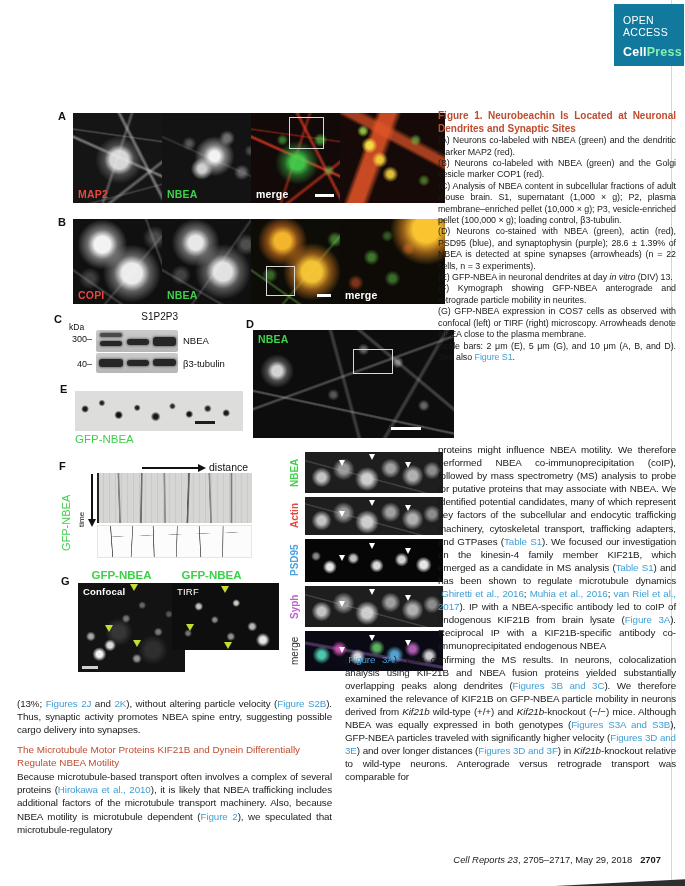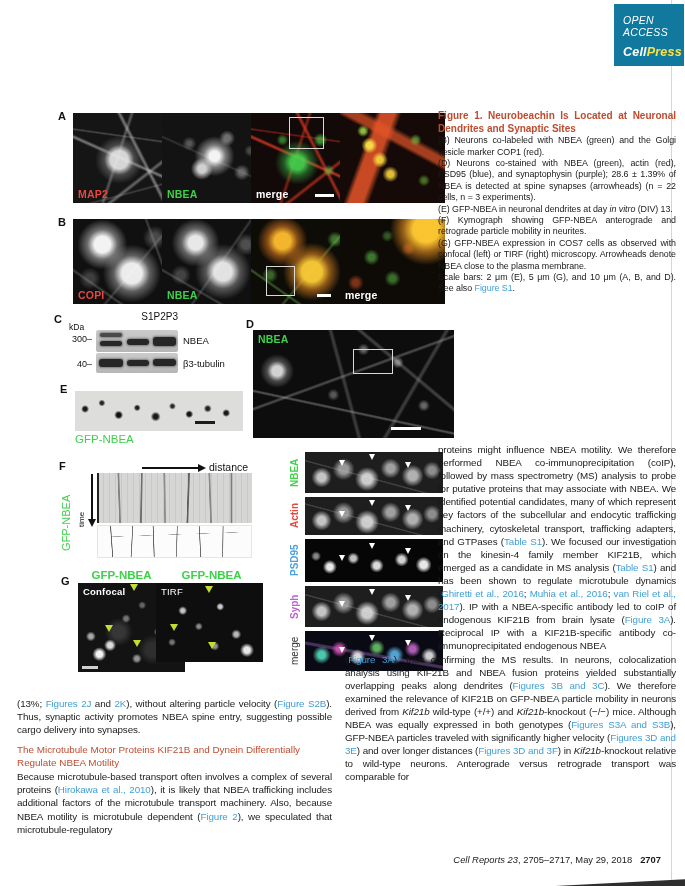--- a/index.html
+++ b/index.html
@@ -8,21 +8,21 @@
   .abs{position:absolute;}
   
   .edge-right{position:absolute;left:671px;top:0;width:1px;height:886px;background:#d6d6d6;}
   .edge-bottom{position:absolute;right:0;bottom:0;width:130px;height:8px;background:#2e2e2e;
                clip-path:polygon(0 100%,100% 15%,100% 100%);}
   
   .badge{position:absolute;left:614px;top:4px;width:70px;height:62px;color:#fff;}
   .badge-access{padding:10px 0 0 9px;font-size:10.5px;line-height:12px;letter-spacing:.3px;}
   .badge-logo{padding:7px 0 0 9px;font-size:12.5px;letter-spacing:.2px;}
   .badge-logo .cell{font-weight:bold;color:#ffffff;}
-  .badge-logo .press{font-weight:bold;color:#fde047;}
+  .badge-logo .press{font-weight:bold;color:#86efac;}
   
   .plabel{position:absolute;font-size:11px;font-weight:bold;color:#111;}
   .m{position:absolute;overflow:hidden;padding-left:20px;}
   .imtag{position:absolute;left:5px;bottom:3px;font-size:10.5px;font-weight:bold;letter-spacing:.2px;}
   .tag-top{top:3px;bottom:auto;}
   .green{color:#3ed14a;} .red{color:#e8473f;} .white{color:#fff;}
   .blue{color:#4da2dc;} .purple{color:#bb62cd;} .dark{color:#2c2c2c;}
   .roi{position:absolute;border:1px solid #d9d9d9;}
   .sbar{position:absolute;background:#fff;}
   .sbar.darkbar{background:#1c1c1c;}
@@ -215,21 +215,21 @@
   .footer .pg{font-weight:bold;margin-left:8px;}
 </style>
 </head>
 <body>
 
 <div>
 
   <div class="edge-right"></div>
   <div class="edge-bottom"></div>
 
-  <div class="badge" style="background:#11799e;font-style:italic;">
+  <div class="badge" style="background:#11799e;">
     <div class="badge-access">
       <div>OPEN</div>
       <div>ACCESS</div>
     </div>
     <div class="badge-logo">
       <span class="cell">Cell</span><span class="press">Press</span>
     </div>
   </div>
 
   <div>
@@ -313,21 +313,21 @@
     <div class="plabel" style="left:61px;top:575px;">G</div>
     <div class="abs green" style="left:78px;top:569px;width:87px;text-align:center;font-size:11.5px;font-weight:bold;">GFP-NBEA</div>
     <div class="abs green" style="left:168px;top:569px;width:87px;text-align:center;font-size:11.5px;font-weight:bold;">GFP-NBEA</div>
     <div class="m tile-g1" style="left:78px;top:583px;width:87px;height:89px;">
       <span class="imtag tag-top white" style="font-weight:bold;font-size:9.5px;">Confocal</span>
       <span class="tri yg" style="left:52px;top:1px;"></span>
       <span class="tri yg" style="left:27px;top:42px;"></span>
       <span class="tri yg" style="left:55px;top:57px;"></span>
       <span class="sbar" style="left:4px;top:83px;width:16px;height:2.5px;opacity:.8;"></span>
     </div>
-    <div class="m tile-g2" style="left:156px;top:583px;width:87px;height:79px;">
+    <div class="m tile-g2" style="left:172px;top:583px;width:87px;height:67px;">
       <span class="imtag tag-top white" style="font-weight:normal;font-size:9.5px;">TIRF</span>
       <span class="tri yg" style="left:49px;top:3px;"></span>
       <span class="tri yg" style="left:14px;top:41px;"></span>
       <span class="tri yg" style="left:52px;top:59px;"></span>
       <span class="sbar" style="left:4px;top:83px;width:16px;height:2.5px;opacity:.8;"></span>
     </div>
 
     <div>
       <div class="abs vtext green" style="left:289px;top:452px;height:41px;font-size:10px;font-weight:bold;">NBEA</div>
       <div class="m strip-g" style="left:305px;top:452px;width:118px;height:41px;">
@@ -357,21 +357,23 @@
       <div class="m strip-merge" style="left:305px;top:631px;width:118px;height:40px;">
         <span class="tri" style="left:34px;top:16px;"></span>
         <span class="tri" style="left:64px;top:4px;"></span>
         <span class="tri" style="left:100px;top:9px;"></span>
       </div>
     </div>
   </div>
 
   <div class="abs" style="left:438px;top:110px;width:238px;">
     <div class="caption-title">Figure 1. Neurobeachin Is Located at Neuronal Dendrites and Synaptic Sites</div>
+    <div class="caption-text"><span>(A) Neurons co-labeled with NBEA (green) and the dendritic marker MAP2 (red).</span></div>
     <div class="caption-text"><span>(B) Neurons co-labeled with NBEA (green) and the Golgi vesicle marker COP1 (red).</span></div>
+    <div class="caption-text"><span>(C) Analysis of NBEA content in subcellular fractions of adult mouse brain. S1, supernatant (1,000 × g); P2, plasma membrane–enriched pellet (10,000 × g); P3, vesicle-enriched pellet (100,000 × g); loading control, β3-tubulin.</span></div>
     <div class="caption-text"><span>(D) Neurons co-stained with NBEA (green), actin (red), PSD95 (blue), and synaptophysin (purple); 28.6 ± 1.39% of NBEA is detected at spine synapses (arrowheads) (n = 22 cells, n = 3 experiments).</span></div>
     <div class="caption-text"><span>(E) GFP-NBEA in neuronal dendrites at day </span><span class="seg-i">in vitro</span><span> (DIV) 13.</span></div>
     <div class="caption-text"><span>(F) Kymograph showing GFP-NBEA anterograde and retrograde particle mobility in neurites.</span></div>
     <div class="caption-text"><span>(G) GFP-NBEA expression in COS7 cells as observed with confocal (left) or TIRF (right) microscopy. Arrowheads denote NBEA close to the plasma membrane.</span></div>
     <div class="caption-text"><span>Scale bars: 2 μm (E), 5 μm (G), and 10 μm (A, B, and D). See also </span><span class="seg-link">Figure S1</span><span>.</span></div>
   </div>
 
   <div class="abs" style="left:345px;top:443px;width:331px;">
     <div class="body-text" style="margin-left:93px;width:238px;"><span>proteins might influence NBEA motility. We therefore performed NBEA co-immunoprecipitation (coIP), followed by mass spectrometry (MS) analysis to probe for putative proteins that may associate with NBEA. We identified potential candidates, many of which represent key factors of the subcellular and endocytic trafficking machinery, cytoskeletal transport, trafficking adapters, and GTPases (</span><span class="seg-link">Table S1</span><span>). We focused our investigation on the kinesin-4 family member KIF21B, which emerged as a candidate in MS analysis (</span><span class="seg-link">Table S1</span><span>) and has been shown to regulate microtubule dynamics (</span><span class="seg-link">Ghiretti et al., 2016</span><span>; </span><span class="seg-link">Muhia et al., 2016</span><span>; </span><span class="seg-link">van Riel et al., 2017</span><span>). IP with a NBEA-specific antibody led to coIP of endogenous KIF21B from brain lysate (</span><span class="seg-link">Figure 3A</span><span>). Reciprocal IP with a KIF21B-specific antibody co-immunoprecipitated endogenous NBEA</span></div>
     <div class="body-text" style="width:331px;"><span>(</span><span class="seg-link">Figure 3A</span><span>), thus confirming the MS results. In neurons, colocalization analysis using KIF21B and NBEA fusion proteins yielded substantially overlapping peaks along dendrites (</span><span class="seg-link">Figures 3B and 3C</span><span>). We therefore examined the relevance of KIF21B on GFP-NBEA particle mobility in neurons derived from </span><span class="seg-i">Kif21b</span><span> wild-type (+/+) and </span><span class="seg-i">Kif21b</span><span>-knockout (−/−) mice. Although NBEA was equally expressed in both genotypes (</span><span class="seg-link">Figures S3A and S3B</span><span>), GFP-NBEA particles traveled with significantly higher velocity (</span><span class="seg-link">Figures 3D and 3E</span><span>) and over longer distances (</span><span class="seg-link">Figures 3D and 3F</span><span>) in </span><span class="seg-i">Kif21b</span><span>-knockout relative to wild-type neurons. Anterograde versus retrograde transport was comparable for</span></div>

